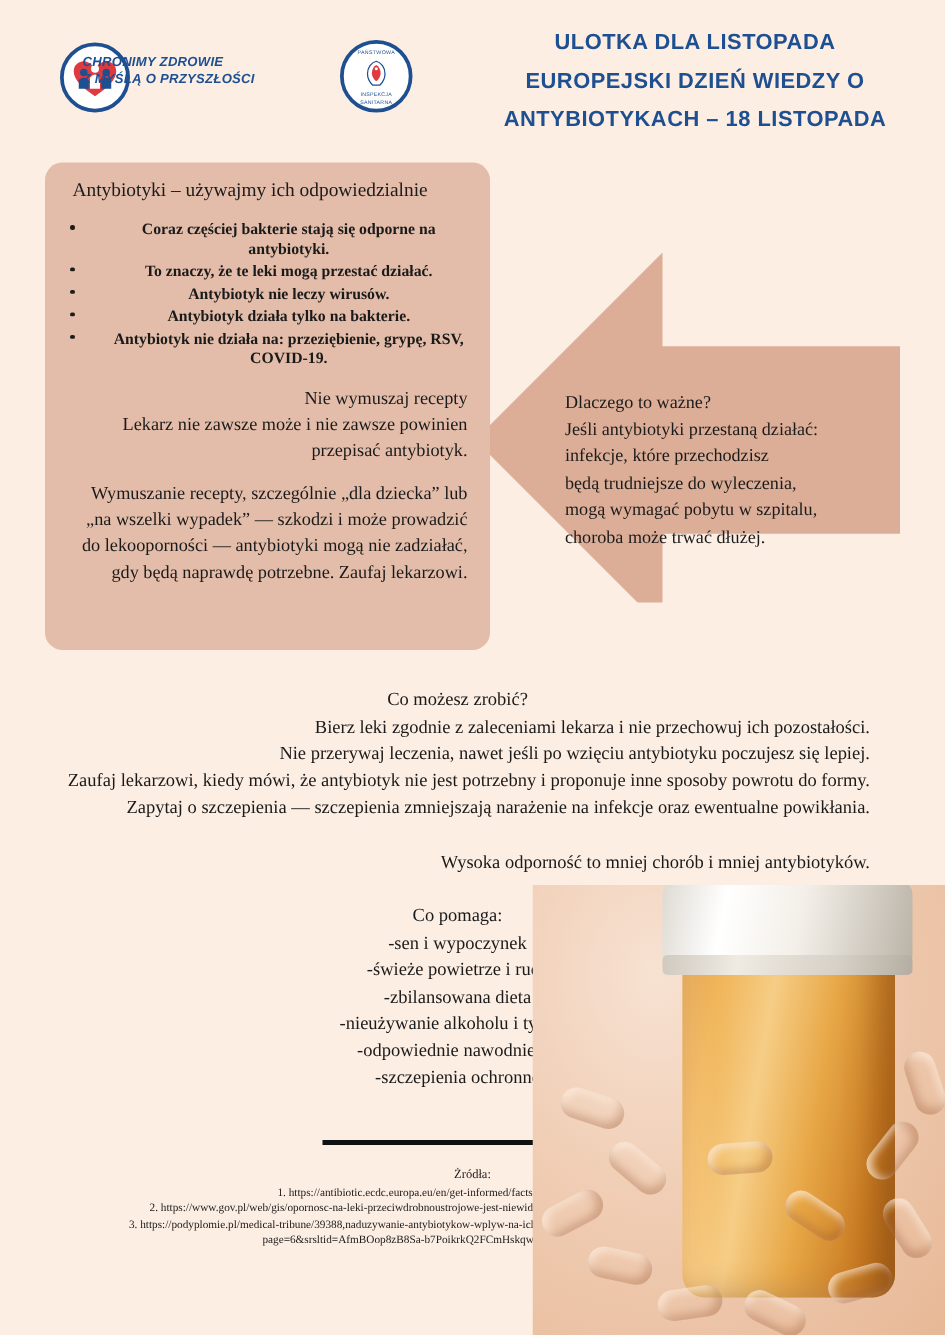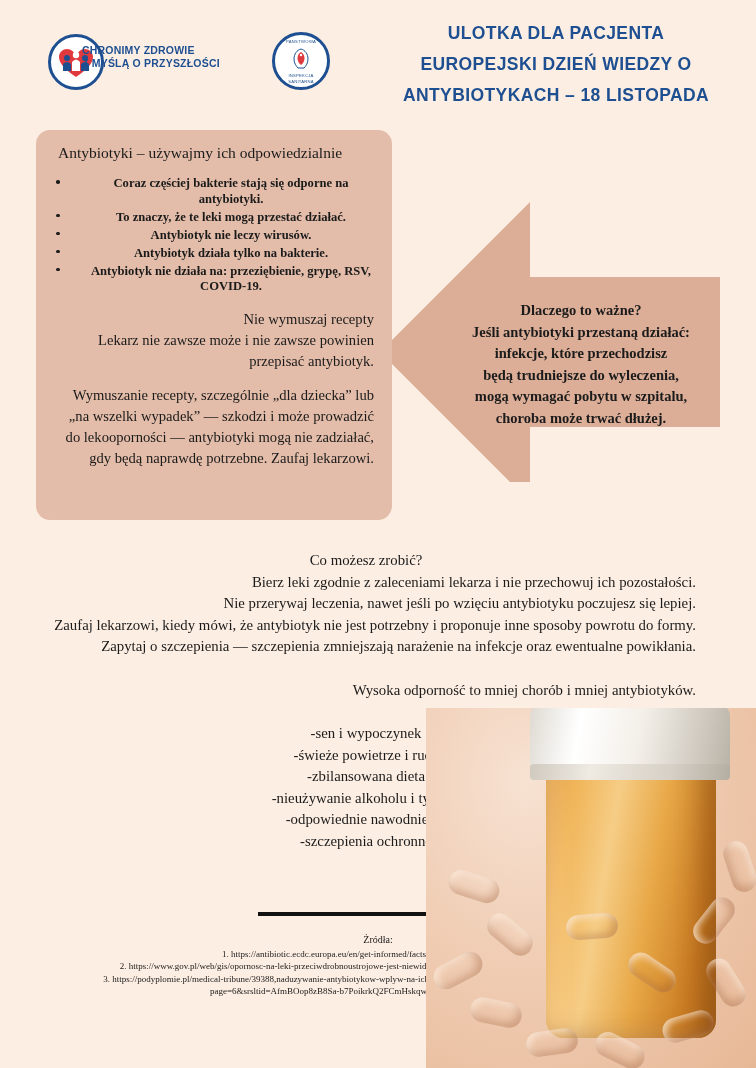--- a/index.html
+++ b/index.html
@@ -39,29 +39,30 @@
     background: #ffffff;
     box-sizing: border-box;
   }
   .logo-left-inner {
     position: absolute;
     left: 8px; top: 10px;
     width: 40px; height: 36px;
   }
   .logo-left-text {
     position: absolute;
-    left: 82px;
+    left: 66px;
     top: 44px;
     width: 150px;
     font-family: "Liberation Sans", sans-serif;
     font-size: 10.5px;
     font-weight: bold;
     color: #1d4f91;
     line-height: 13px;
     letter-spacing: 0.2px;
+    font-style: italic;
   }
   .logo-right {
     position: absolute;
     left: 272px;
     top: 32px;
     width: 58px;
     height: 58px;
   }
   .logo-right-circle {
     position: absolute;
@@ -123,27 +124,26 @@
     position: absolute;
     left: 380px;
     top: 182px;
     width: 340px;
     height: 300px;
   }
 
   .arrow-text {
     position: absolute;
     left: 452px;
-    top: 300px;
+    top: 312px;
     width: 258px;
-    text-align: center;
+    text-align: left;
     font-size: 14.5px;
     line-height: 21.5px;
     color: #1b1b1b;
-    font-weight: bold;
   }
 
   
   .main-box {
     position: absolute;
     left: 36px;
     top: 130px;
     width: 356px;
     height: 390px;
     background: #e3bda9;
@@ -338,21 +338,21 @@
       <path d="M10 5 C8 6 6.5 8.5 6.5 11.5 C6.5 14 8 16.5 10 18 C12 16.5 13.5 14 13.5 11.5 C13.5 8.5 12 6 10 5 Z" fill="#e03a3e"></path>
       <circle cx="10" cy="8" r="1.2" fill="#ffffff"></circle>
     </svg>
     <div class="logo-right-arc-bottom">
       <div>INSPEKCJA</div>
       <div>SANITARNA</div>
     </div>
   </div>
 
   <div class="header-title">
-    <div>ULOTKA DLA PACJENTA</div>
+    <div>ULOTKA DLA LISTOPADA</div>
     <div>EUROPEJSKI DZIEŃ WIEDZY O</div>
     <div>ANTYBIOTYKACH – 18 LISTOPADA</div>
   </div>
 </div>
 
 <div class="arrow-wrap">
   <svg width="340" height="300" viewBox="0 0 340 300">
     <polygon points="0,170 150,20 150,95 340,95 340,245 150,245 150,320" fill="#dcae97"></polygon>
   </svg>
 </div>
@@ -381,20 +381,21 @@
 
 <div class="lower">
   <div class="lead">Co możesz zrobić?</div>
   <div class="block">Bierz leki zgodnie z zaleceniami lekarza i nie przechowuj ich pozostałości.</div>
   <div class="block">Nie przerywaj leczenia, nawet jeśli po wzięciu antybiotyku poczujesz się lepiej.</div>
   <div class="block">Zaufaj lekarzowi, kiedy mówi, że antybiotyk nie jest potrzebny i proponuje inne sposoby powrotu do formy.</div>
   <div class="block">Zapytaj o szczepienia — szczepienia zmniejszają narażenie na infekcje oraz ewentualne powikłania.</div>
   <div class="spacer"></div>
   <div class="block">Wysoka odporność to mniej chorób i mniej antybiotyków.</div>
   <div class="spacer"></div>
+  <div class="helps-title">Co pomaga:</div>
   <div class="helps-list">-sen i wypoczynek</div>
   <div class="helps-list">-świeże powietrze i ruch</div>
   <div class="helps-list">-zbilansowana dieta</div>
   <div class="helps-list">-nieużywanie alkoholu i tytoniu</div>
   <div class="helps-list">-odpowiednie nawodnienie</div>
   <div class="helps-list">-szczepienia ochronne</div>
 </div>
 
 <div class="rule"></div>
 

